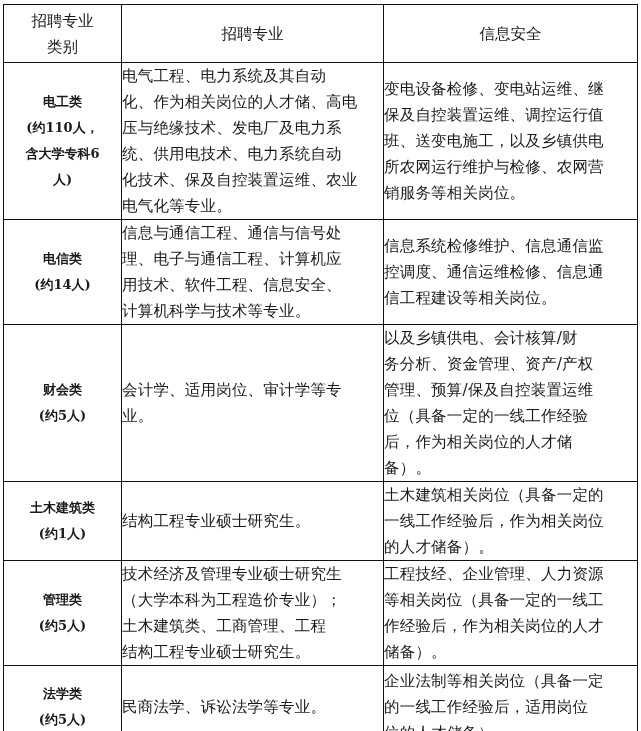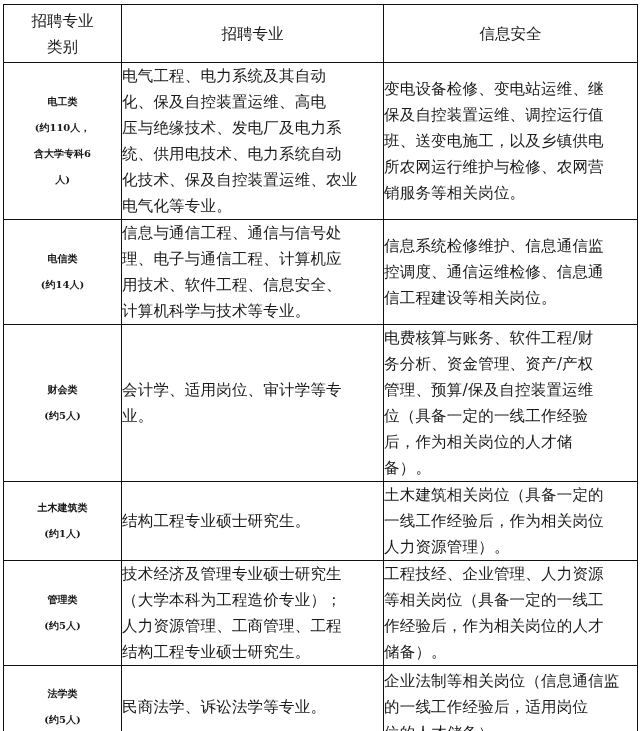--- a/index.html
+++ b/index.html
@@ -10,21 +10,21 @@
     border-collapse: collapse; table-layout: fixed;
     width: 634px;
   }
   table.recruit td, table.recruit th {
     border: 1.5px solid #111; padding: 0; vertical-align: middle;
   }
   col.c1 { width: 118px; }
   col.c2 { width: 262px; }
   col.c3 { width: 254px; }
   th { font-weight: normal; font-size: 15.5px; line-height: 26px; text-align: center; }
-  td.cat { text-align: center; font-weight: bold; font-size: 10px; line-height: 26px;
+  td.cat { text-align: center; font-weight: bold; font-size: 13px; line-height: 26px;
            font-family: "DejaVu Serif", serif; }
   td.txt { font-size: 15.5px; line-height: 26px; padding: 0 6px 0 8px; text-align: left; }
   td.txt div { letter-spacing: 0.2px; }
   tr.h0 { height: 58px; }
   tr.h1 { height: 152px; }
   tr.h2 { height: 104px; }
   tr.h3 { height: 150px; }
   tr.h4 { height: 78px; }
   tr.h5 { height: 98px; }
   tr.h6 { height: 82px; }
@@ -50,21 +50,21 @@
 
   <tr class="h1">
     <td class="cat">
       <div>电工类</div>
       <div>(约110人，</div>
       <div>含大学专科6</div>
       <div>人)</div>
     </td>
     <td class="txt">
       <div>电气工程、电力系统及其自动</div>
-      <div>化、保及自控装置运维、高电</div>
+      <div>化、作为相关岗位的人才储、高电</div>
       <div>压与绝缘技术、发电厂及电力系</div>
       <div>统、供用电技术、电力系统自动</div>
       <div>化技术、保及自控装置运维、农业</div>
       <div>电气化等专业。</div>
     </td>
     <td class="txt">
       <div>变电设备检修、变电站运维、继</div>
       <div>保及自控装置运维、调控运行值</div>
       <div>班、送变电施工，以及乡镇供电</div>
       <div>所农网运行维护与检修、农网营</div>
@@ -93,71 +93,71 @@
   <tr class="h3">
     <td class="cat">
       <div>财会类</div>
       <div>(约5人)</div>
     </td>
     <td class="txt">
       <div>会计学、适用岗位、审计学等专</div>
       <div>业。</div>
     </td>
     <td class="txt">
-      <div>电费核算与账务、软件工程/财</div>
+      <div>以及乡镇供电、会计核算/财</div>
       <div>务分析、资金管理、资产/产权</div>
       <div>管理、预算/保及自控装置运维</div>
       <div>位（具备一定的一线工作经验</div>
       <div>后，作为相关岗位的人才储</div>
       <div>备）。</div>
     </td>
   </tr>
 
   <tr class="h4">
     <td class="cat">
       <div>土木建筑类</div>
       <div>(约1人)</div>
     </td>
     <td class="txt">
       <div>结构工程专业硕士研究生。</div>
     </td>
     <td class="txt">
       <div>土木建筑相关岗位（具备一定的</div>
       <div>一线工作经验后，作为相关岗位</div>
-      <div>人力资源管理）。</div>
+      <div>的人才储备）。</div>
     </td>
   </tr>
 
   <tr class="h5">
     <td class="cat">
       <div>管理类</div>
       <div>(约5人)</div>
     </td>
     <td class="txt">
       <div>技术经济及管理专业硕士研究生</div>
       <div>（大学本科为工程造价专业）；</div>
-      <div>人力资源管理、工商管理、工程</div>
+      <div>土木建筑类、工商管理、工程</div>
       <div>结构工程专业硕士研究生。</div>
     </td>
     <td class="txt">
       <div>工程技经、企业管理、人力资源</div>
       <div>等相关岗位（具备一定的一线工</div>
       <div>作经验后，作为相关岗位的人才</div>
       <div>储备）。</div>
     </td>
   </tr>
 
   <tr class="h6">
     <td class="cat">
       <div>法学类</div>
       <div>(约5人)</div>
     </td>
     <td class="txt">
       <div>民商法学、诉讼法学等专业。</div>
     </td>
     <td class="txt">
-      <div>企业法制等相关岗位（信息通信监</div>
+      <div>企业法制等相关岗位（具备一定</div>
       <div>的一线工作经验后，适用岗位</div>
       <div>位的人才储备）。</div>
     </td>
   </tr>
 </tbody>
   </table>
 
 </body></html>

